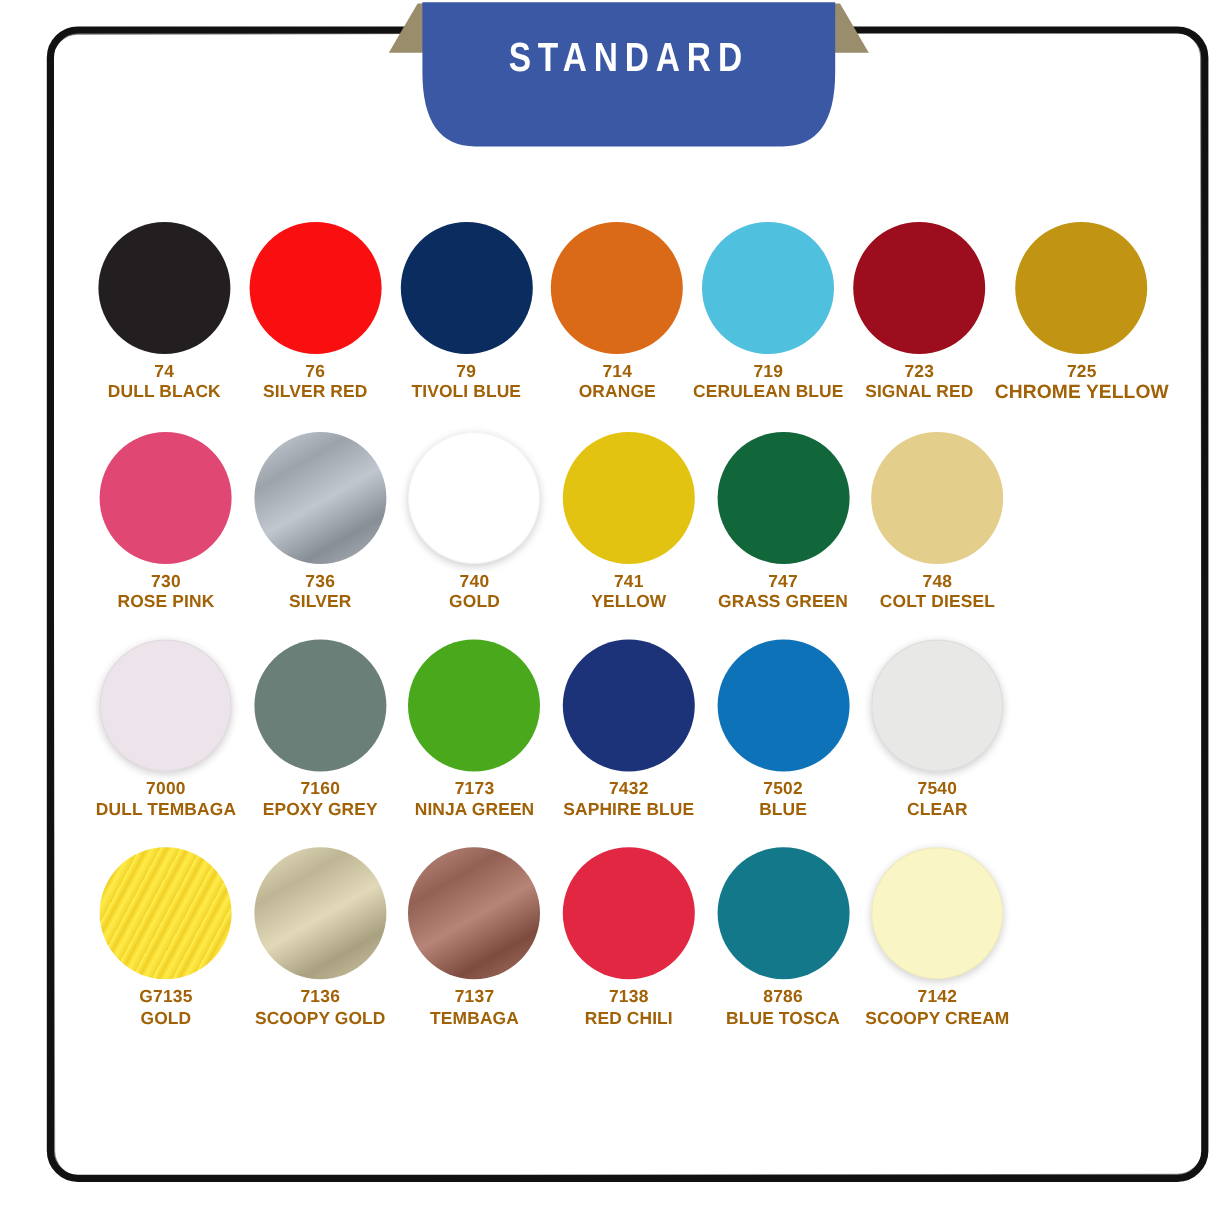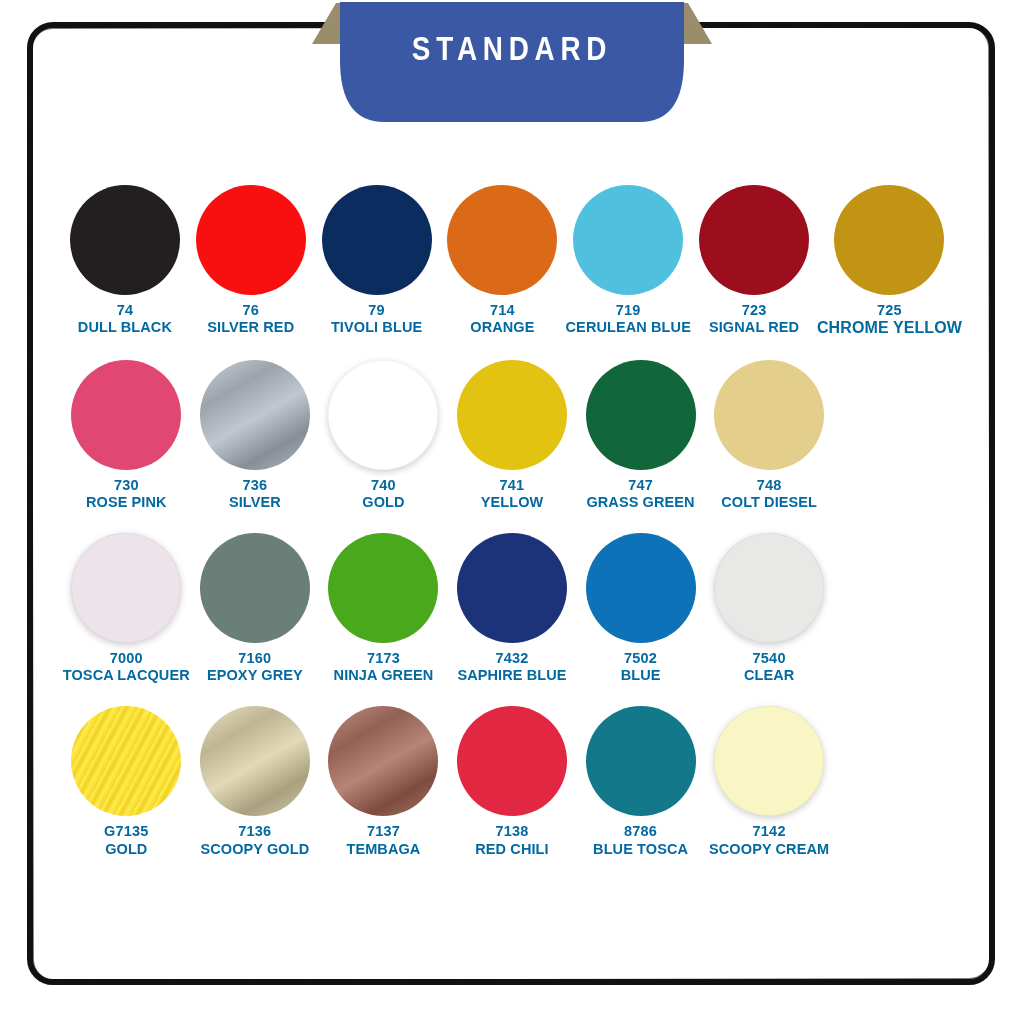--- a/index.html
+++ b/index.html
@@ -12,20 +12,21 @@
     background: #ffffff;
     font-family: "Liberation Sans", sans-serif;
     overflow: hidden;
   }
 
   #page {
     position: relative;
     width: 920px;
     height: 1024px;
     background: #ffffff;
+    margin-left: 12px;
   }
 
   
   .frame {
     position: absolute;
     left: 27px;
     top: 22px;
     width: 968px;
     height: 963px;
     border: 6px solid #111111;
@@ -101,21 +102,21 @@
   .swatch-disc {
     width: 110px;
     height: 110px;
     border-radius: 50%;
     background: #cccccc;
   }
   .swatch-caption {
     margin-top: 7px;
     text-align: center;
     line-height: 1.18;
-    color: #0369a1;
+    color: #a16207;
   }
   .swatch-code {
     display: block;
     font-size: 14.5px;
     font-weight: bold;
     letter-spacing: 0.2px;
   }
   .swatch-name {
     display: block;
     font-size: 14.5px;
@@ -239,21 +240,21 @@
           <span class="swatch-name">COLT DIESEL</span>
         </div>
       </div>
     </div>
 
     <div class="grid-row">
       <div class="swatch-cell">
         <div class="swatch-disc" style="background: rgb(236, 228, 234); box-shadow: rgba(0, 0, 0, 0.2) 0px 2px 7px, rgba(0, 0, 0, 0.043) 0px 0px 0px 1px inset;"></div>
         <div class="swatch-caption">
           <span class="swatch-code">7000</span>
-          <span class="swatch-name">TOSCA LACQUER</span>
+          <span class="swatch-name">DULL TEMBAGA</span>
         </div>
       </div>
       <div class="swatch-cell">
         <div class="swatch-disc" style="background: rgb(107, 127, 121);"></div>
         <div class="swatch-caption">
           <span class="swatch-code">7160</span>
           <span class="swatch-name">EPOXY GREY</span>
         </div>
       </div>
       <div class="swatch-cell">

